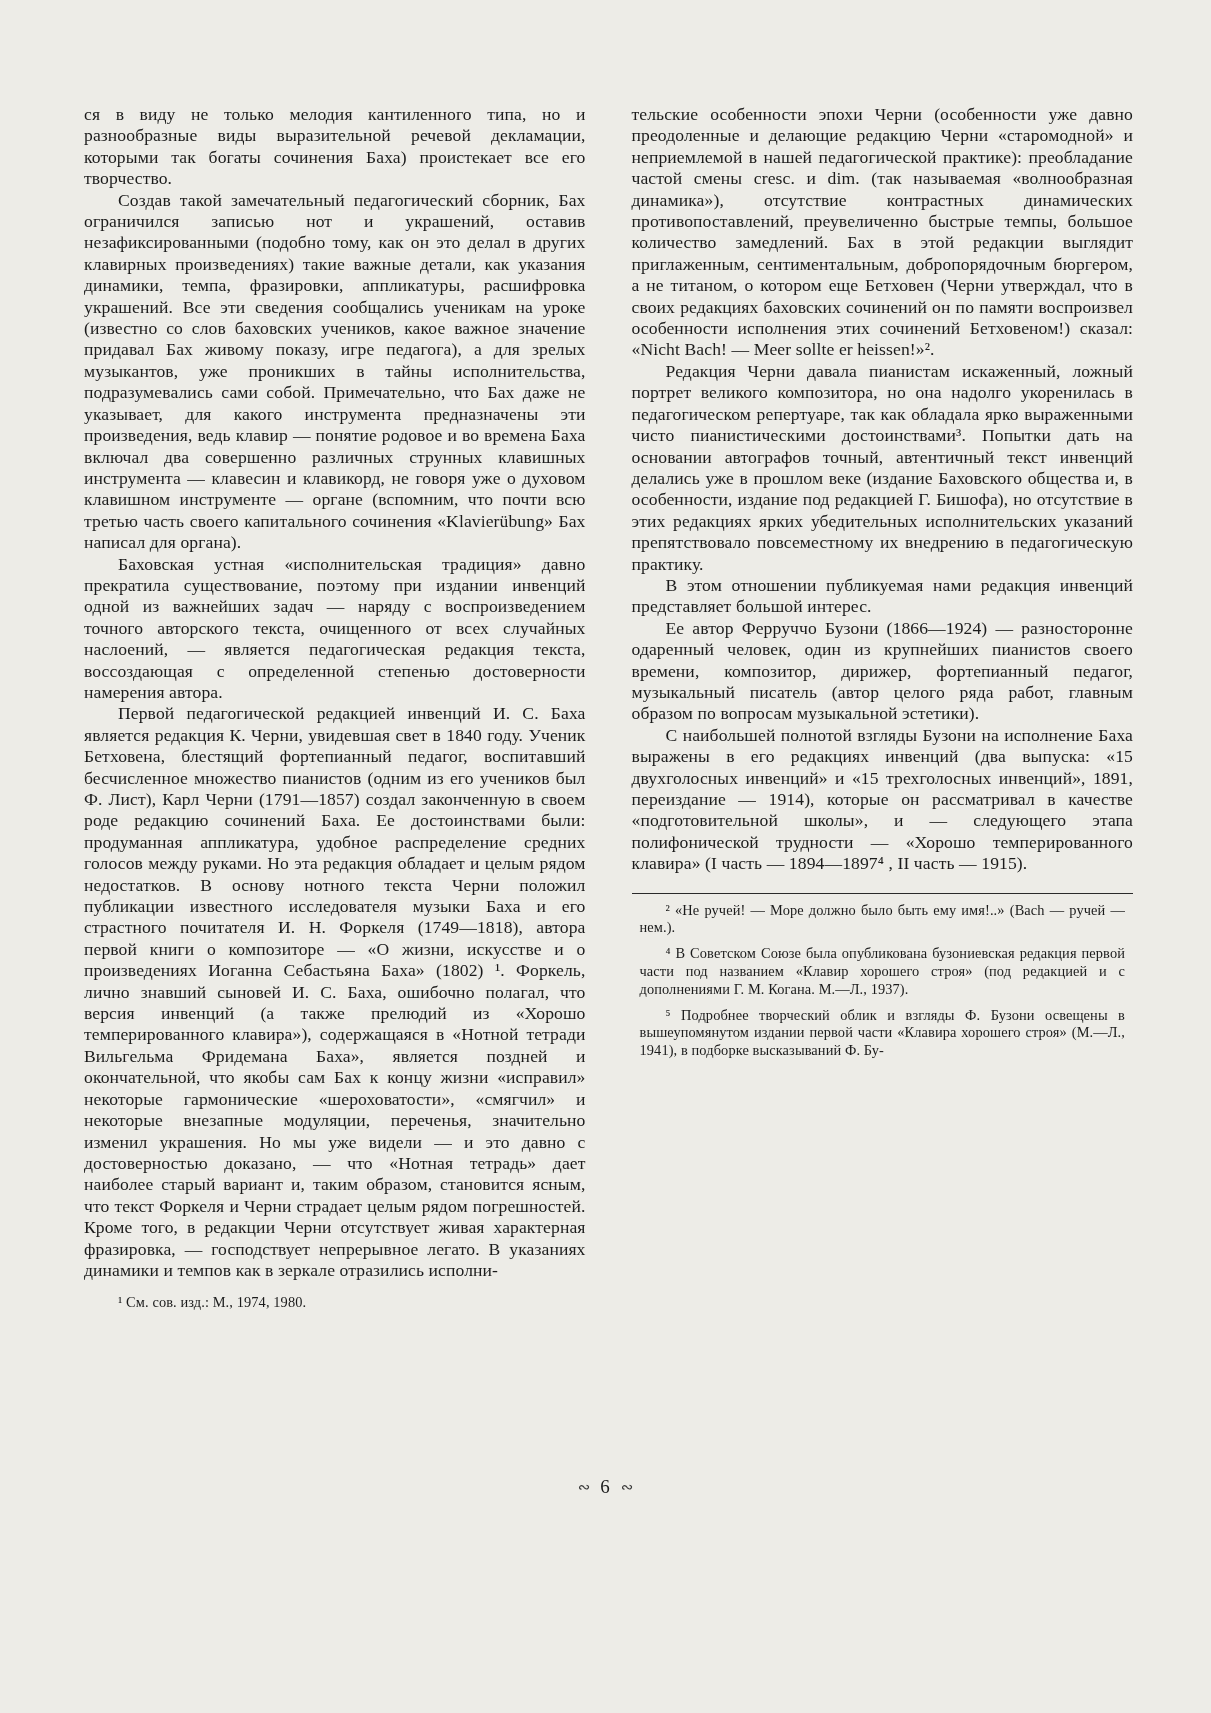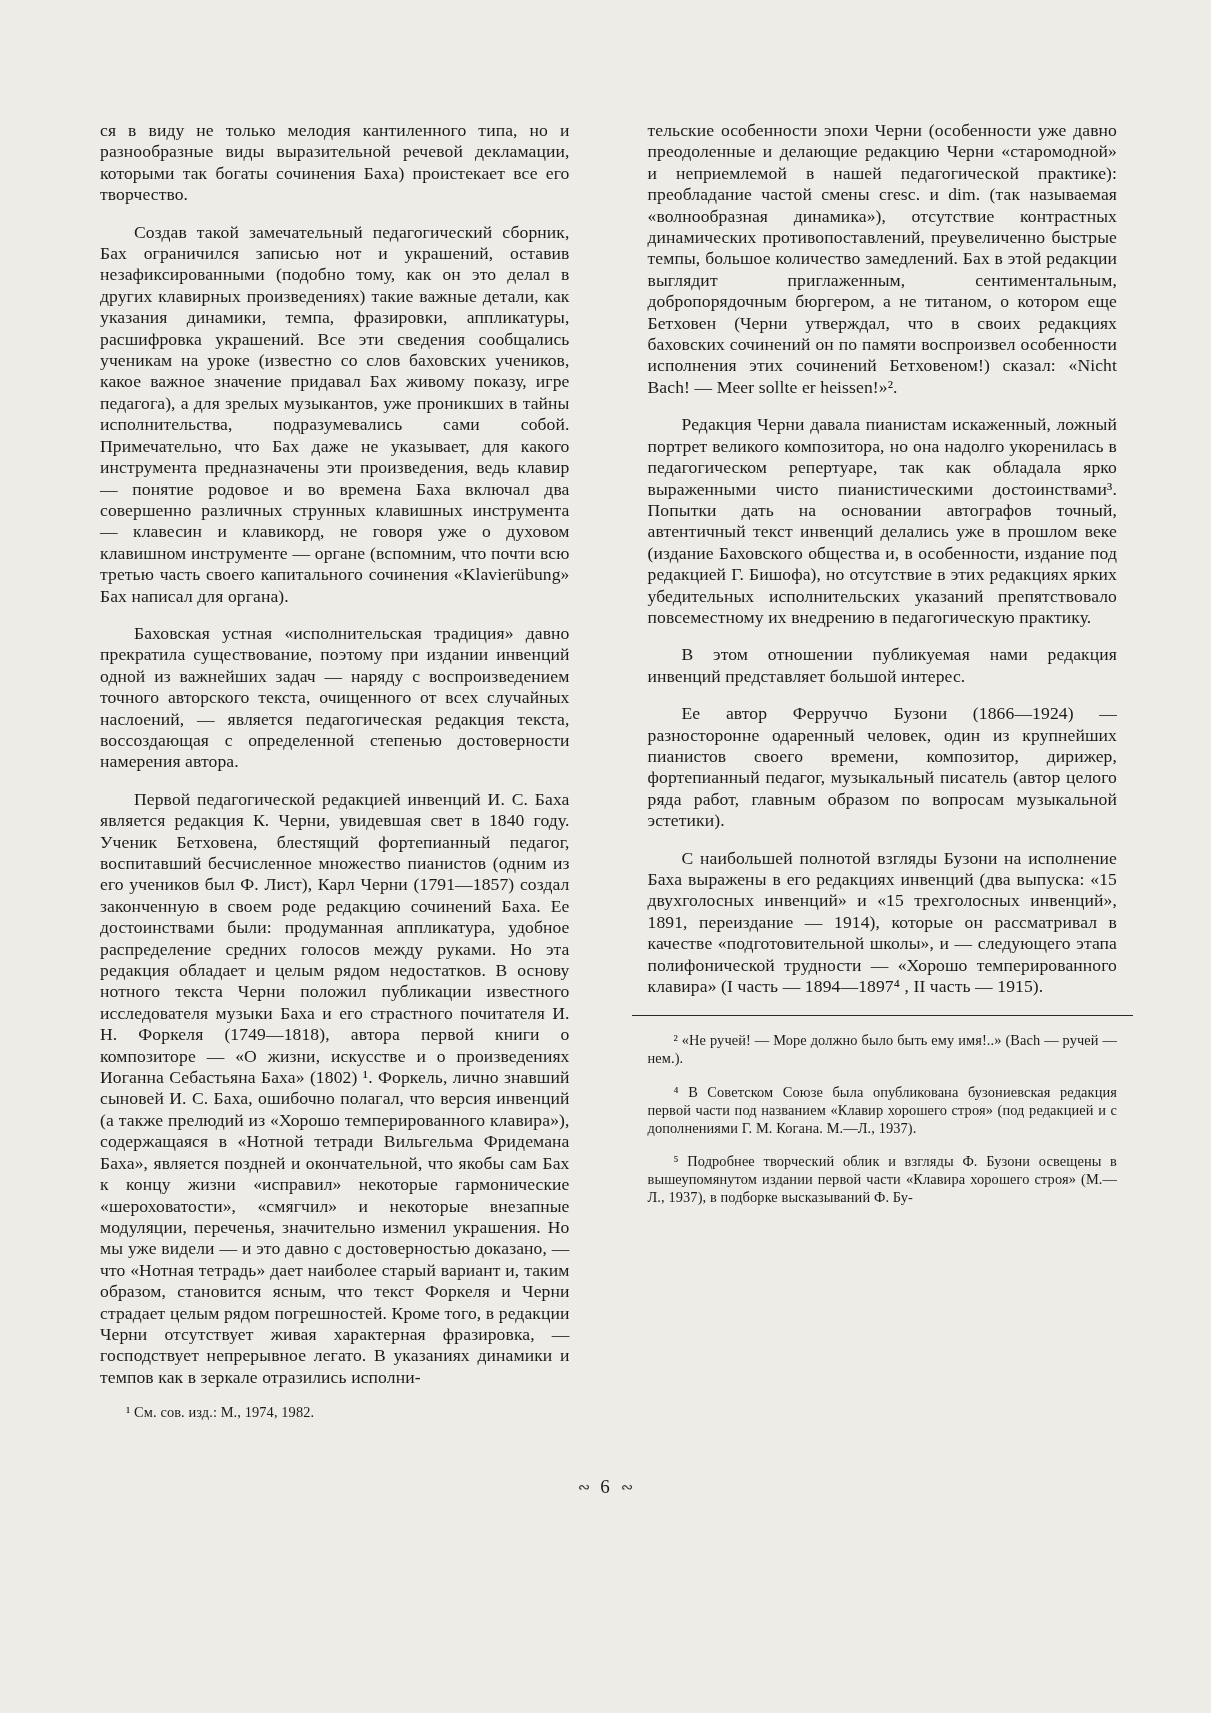--- a/index.html
+++ b/index.html
@@ -29,33 +29,33 @@
   }
   .col {
     flex: 1 1 0;
     min-width: 0;
     text-align: justify;
     font-size: 17.6px;
     line-height: 21.4px;
     letter-spacing: 0.1px;
   }
   .col p.para {
-    margin: 16px;
+    margin: 0;
     text-indent: 34px;
   }
   .col .body p.para:first-child {
     text-indent: 0; 
   }
   .footnotes {
     font-size: 14.4px;
     line-height: 17.8px;
     text-align: justify;
   }
   .footnotes p.footnote {
-    margin: 16px;
+    margin: 8px;
     text-indent: 26px;
   }
   .left-fn {
     margin-top: 13px;
   }
   .fn-rule {
     border: 0;
     border-top: 1.5px solid #2a2a2a;
     width: 100%;
     height: 0;
@@ -89,37 +89,37 @@
   <div class="columns">
 
     <div class="col">
       <div class="body">
           <p class="para">ся в виду не только мелодия кантиленного типа, но и разнообразные виды выразительной речевой декламации, которыми так богаты сочинения Баха) проистекает все его творчество.</p>
           <p class="para">Создав такой замечательный педагогический сборник, Бах ограничился записью нот и украшений, оставив незафиксированными (подобно тому, как он это делал в других клавирных произведениях) такие важные детали, как указания динамики, темпа, фразировки, аппликатуры, расшифровка украшений. Все эти сведения сообщались ученикам на уроке (известно со слов баховских учеников, какое важное значение придавал Бах живому показу, игре педагога), а для зрелых музыкантов, уже проникших в тайны исполнительства, подразумевались сами собой. Примечательно, что Бах даже не указывает, для какого инструмента предназначены эти произведения, ведь клавир — понятие родовое и во времена Баха включал два совершенно различных струнных клавишных инструмента — клавесин и клавикорд, не говоря уже о духовом клавишном инструменте — органе (вспомним, что почти всю третью часть своего капитального сочинения «Klavierübung» Бах написал для органа).</p>
           <p class="para">Баховская устная «исполнительская традиция» давно прекратила существование, поэтому при издании инвенций одной из важнейших задач — наряду с воспроизведением точного авторского текста, очищенного от всех случайных наслоений, — является педагогическая редакция текста, воссоздающая с определенной степенью достоверности намерения автора.</p>
           <p class="para">Первой педагогической редакцией инвенций И. С. Баха является редакция К. Черни, увидевшая свет в 1840 году. Ученик Бетховена, блестящий фортепианный педагог, воспитавший бесчисленное множество пианистов (одним из его учеников был Ф. Лист), Карл Черни (1791—1857) создал законченную в своем роде редакцию сочинений Баха. Ее достоинствами были: продуманная аппликатура, удобное распределение средних голосов между руками. Но эта редакция обладает и целым рядом недостатков. В основу нотного текста Черни положил публикации известного исследователя музыки Баха и его страстного почитателя И. Н. Форкеля (1749—1818), автора первой книги о композиторе — «О жизни, искусстве и о произведениях Иоганна Себастьяна Баха» (1802) ¹. Форкель, лично знавший сыновей И. С. Баха, ошибочно полагал, что версия инвенций (а также прелюдий из «Хорошо темперированного клавира»), содержащаяся в «Нотной тетради Вильгельма Фридемана Баха», является поздней и окончательной, что якобы сам Бах к концу жизни «исправил» некоторые гармонические «шероховатости», «смягчил» и некоторые внезапные модуляции, переченья, значительно изменил украшения. Но мы уже видели — и это давно с достоверностью доказано, — что «Нотная тетрадь» дает наиболее старый вариант и, таким образом, становится ясным, что текст Форкеля и Черни страдает целым рядом погрешностей. Кроме того, в редакции Черни отсутствует живая характерная фразировка, — господствует непрерывное легато. В указаниях динамики и темпов как в зеркале отразились исполни-</p>
         </div>
       <div class="footnotes left-fn">
-          <p class="footnote">¹ См. сов. изд.:  М., 1974, 1982.</p>
+          <p class="footnote">¹ См. сов. изд.:  М., 1974, 1980.</p>
         </div>
     </div>
 
     <div class="col">
       <div class="body">
           <p class="para">тельские особенности эпохи Черни (особенности уже давно преодоленные и делающие редакцию Черни «старомодной» и неприемлемой в нашей педагогической практике): преобладание частой смены cresc. и dim. (так называемая «волнообразная динамика»), отсутствие контрастных динамических противопоставлений, преувеличенно быстрые темпы, большое количество замедлений. Бах в этой редакции выглядит приглаженным, сентиментальным, добропорядочным бюргером, а не титаном, о котором еще Бетховен (Черни утверждал, что в своих редакциях баховских сочинений он по памяти воспроизвел особенности исполнения этих сочинений Бетховеном!) сказал: «Nicht Bach! — Meer sollte er heissen!»².</p>
           <p class="para">Редакция Черни давала пианистам искаженный, ложный портрет великого композитора, но она надолго укоренилась в педагогическом репертуаре, так как обладала ярко выраженными чисто пианистическими достоинствами³. Попытки дать на основании автографов точный, автентичный текст инвенций делались уже в прошлом веке (издание Баховского общества и, в особенности, издание под редакцией Г. Бишофа), но отсутствие в этих редакциях ярких убедительных исполнительских указаний препятствовало повсеместному их внедрению в педагогическую практику.</p>
           <p class="para">В этом отношении публикуемая нами редакция инвенций представляет большой интерес.</p>
           <p class="para">Ее автор Ферруччо Бузони (1866—1924) — разносторонне одаренный человек, один из крупнейших пианистов своего времени, композитор, дирижер, фортепианный педагог, музыкальный писатель (автор целого ряда работ, главным образом по вопросам музыкальной эстетики).</p>
           <p class="para">С наибольшей полнотой взгляды Бузони на исполнение Баха выражены в его редакциях инвенций (два выпуска: «15 двухголосных инвенций» и «15 трехголосных инвенций», 1891, переиздание — 1914), которые он рассматривал в качестве «подготовительной школы», и — следующего этапа полифонической трудности — «Хорошо темперированного клавира» (I часть — 1894—1897⁴ , II часть — 1915).</p>
         </div>
       <div class="fn-rule"></div>
       <div class="footnotes">
           <p class="footnote">² «Не ручей! — Море должно было быть ему имя!..» (Bach — ручей — нем.).</p>
           <p class="footnote">⁴ В Советском Союзе была опубликована бузониевская редакция первой части под названием «Клавир хорошего строя» (под редакцией и с дополнениями Г. М. Когана. М.—Л., 1937).</p>
-          <p class="footnote">⁵ Подробнее творческий облик и взгляды Ф. Бузони освещены в вышеупомянутом издании первой части «Клавира хорошего строя» (М.—Л., 1937), в подборке высказываний Ф. Бу-</p>
+          <p class="footnote">⁵ Подробнее творческий облик и взгляды Ф. Бузони освещены в вышеупомянутом издании первой части «Клавира хорошего строя» (М.—Л., 1941), в подборке высказываний Ф. Бу-</p>
         </div>
     </div>
 
   </div>
 
   <div class="footer">
     <span class="ornament">∾</span><span class="pagenum">6</span><span class="ornament">∾</span>
   </div>
 
 </div>

